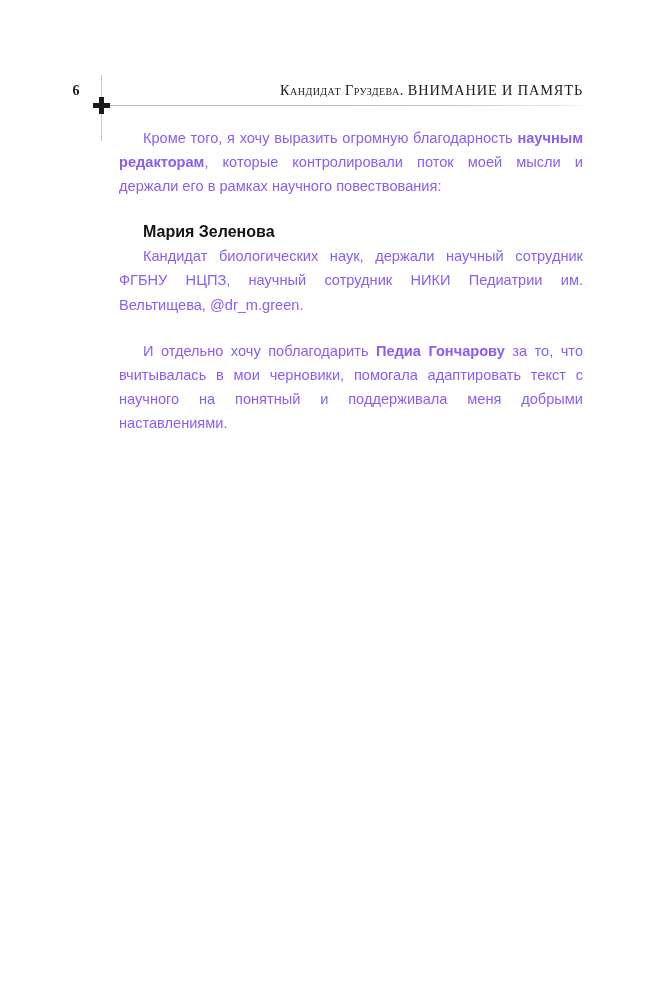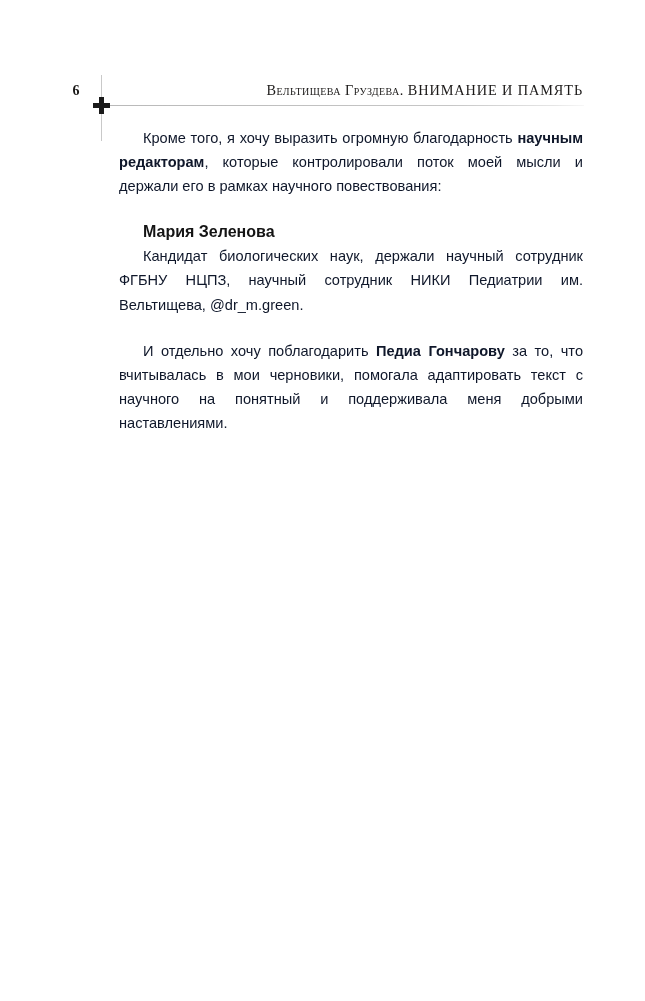--- a/index.html
+++ b/index.html
@@ -108,21 +108,21 @@
     width: 464px;
   }
 
   p.para {
     margin: 0;
     text-align: justify;
     text-align-last: left;
     text-indent: 24px;
     font-size: 14.6px;
     line-height: 24.1px;
-    color: #0f172a;
+    color: #8b5cf6;
     hyphens: manual;
   }
 
   p.para b,
   p.para strong {
     font-weight: bold;
   }
 
   h3.person-name {
     margin: 0;
@@ -152,21 +152,21 @@
     <div class="crop-vline"></div>
     <div class="crop-hline"></div>
     <div class="crop-cross">
       <span class="bar-h"></span>
       <span class="bar-v"></span>
     </div>
 
     <div class="folio">6</div>
 
     <div class="running-title">
-      <span class="sc-word">Вельтищева Груздева.</span>
+      <span class="sc-word">Кандидат Груздева.</span>
       <span class="sc-caps">ВНИМАНИЕ И ПАМЯТЬ</span>
     </div>
   </div>
 
   <div class="body-zone">
 
     <p class="para"><span>Кроме того, я хочу выразить огромную благодарность </span><b>научным редакторам</b><span>, которые контролировали поток моей мысли и держали его в рамках научного повество­вания:</span></p>
 
     <div class="gap"></div>
 

